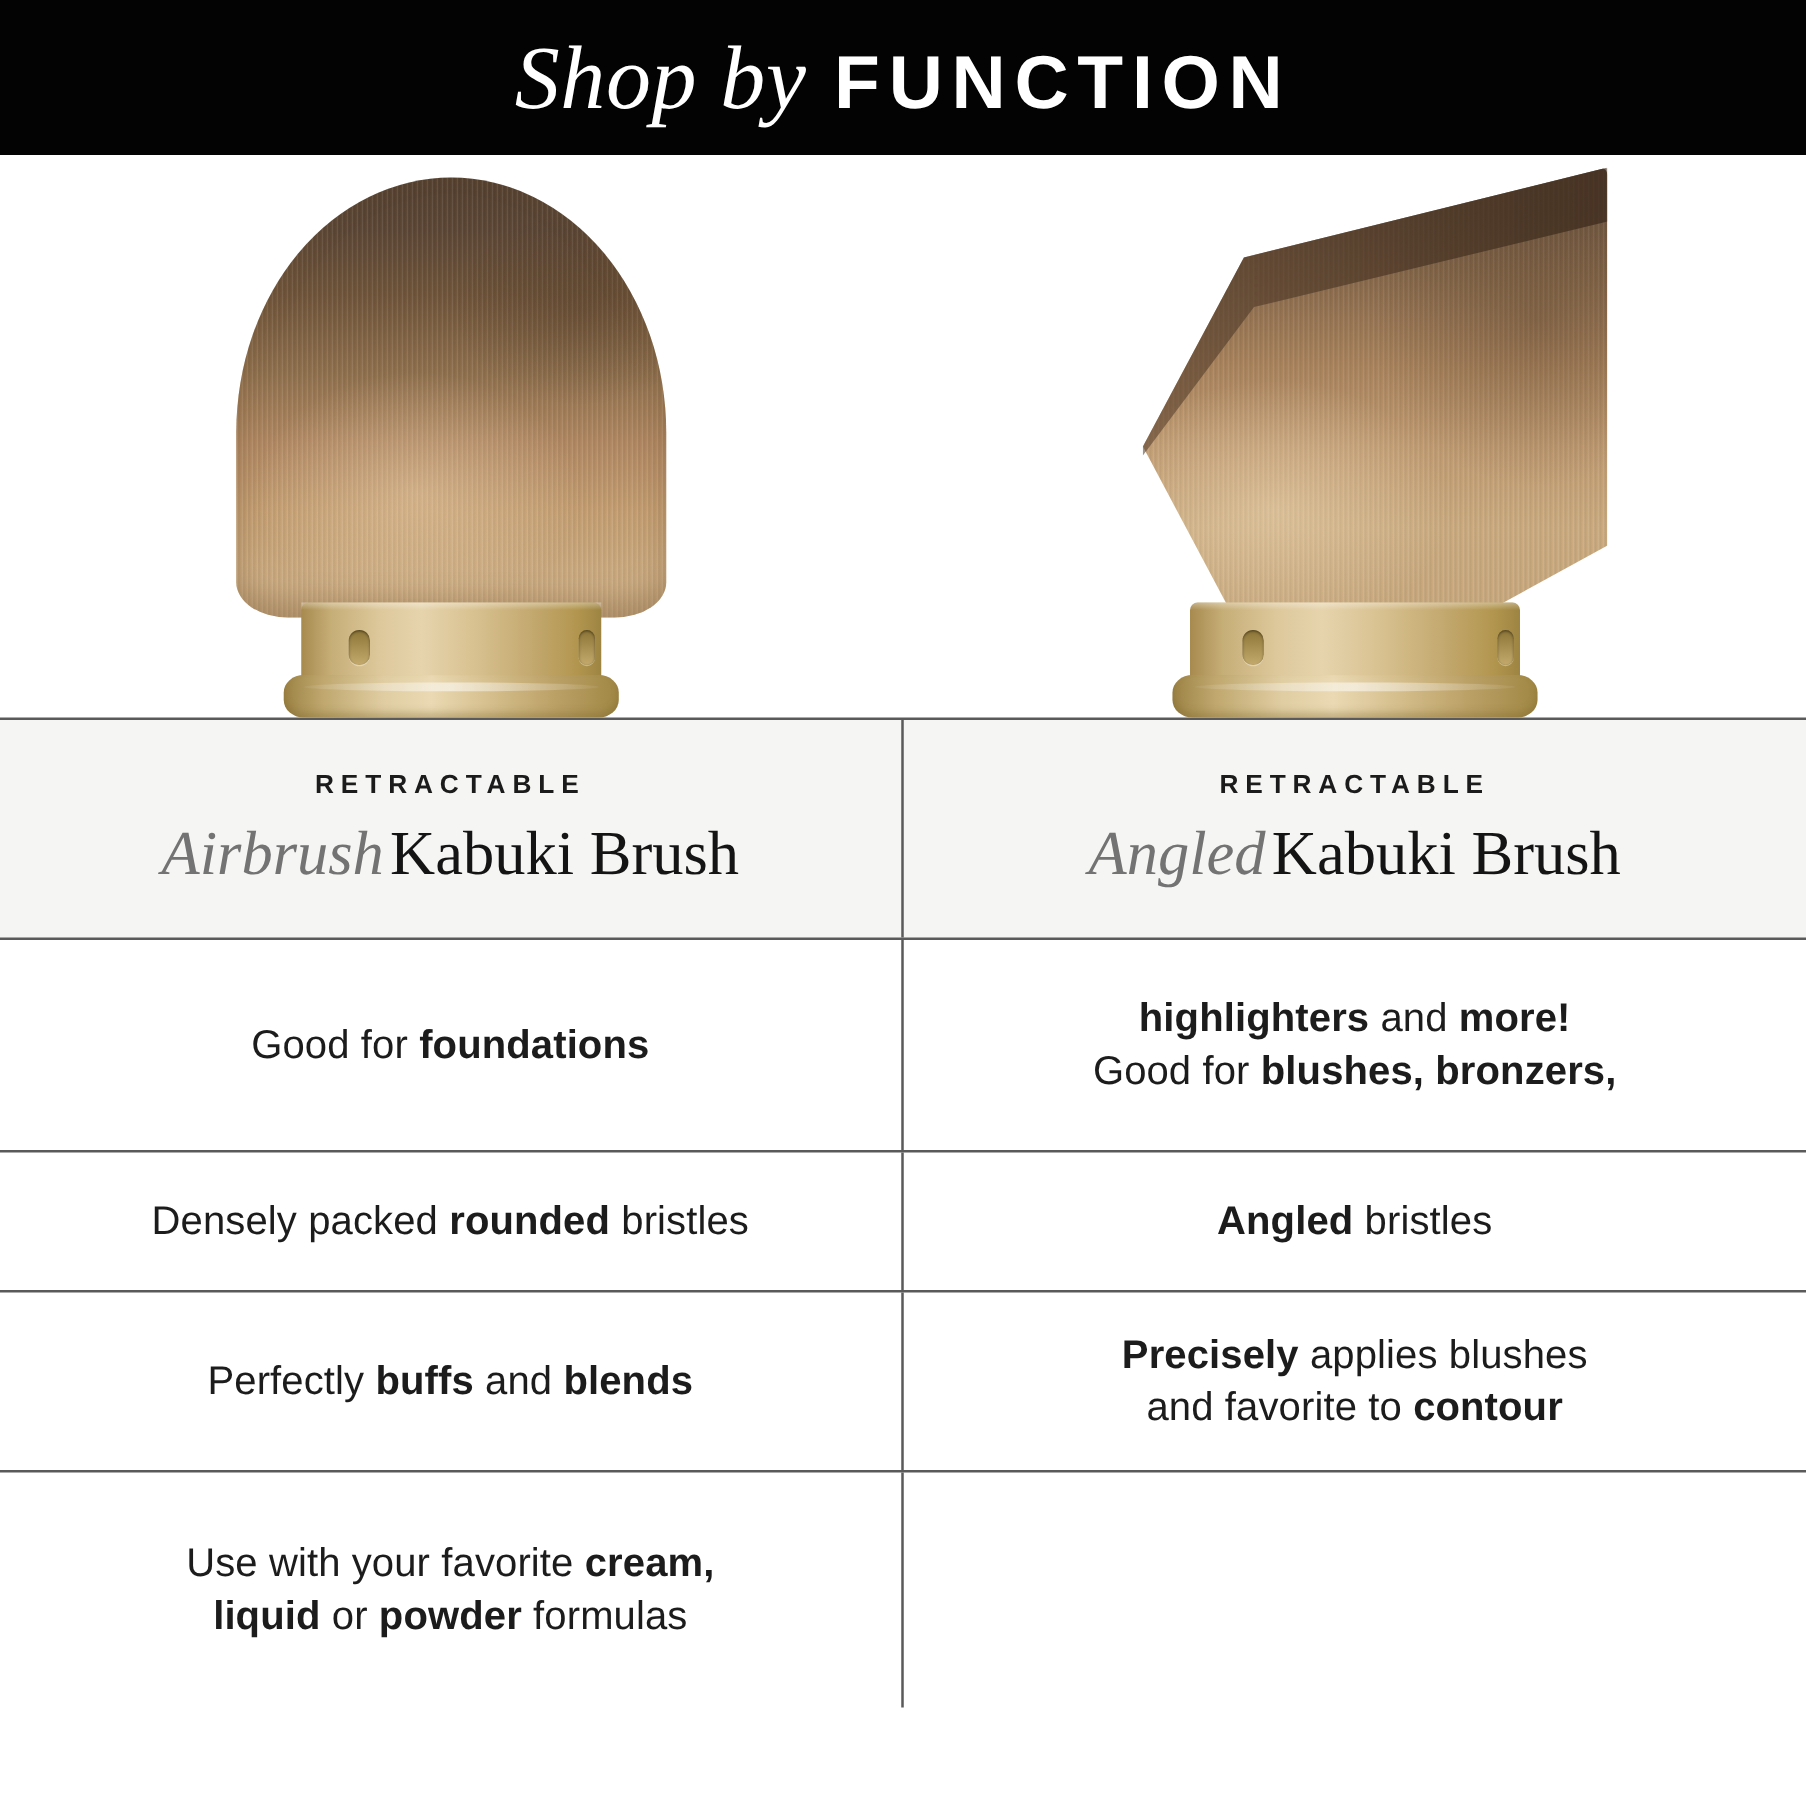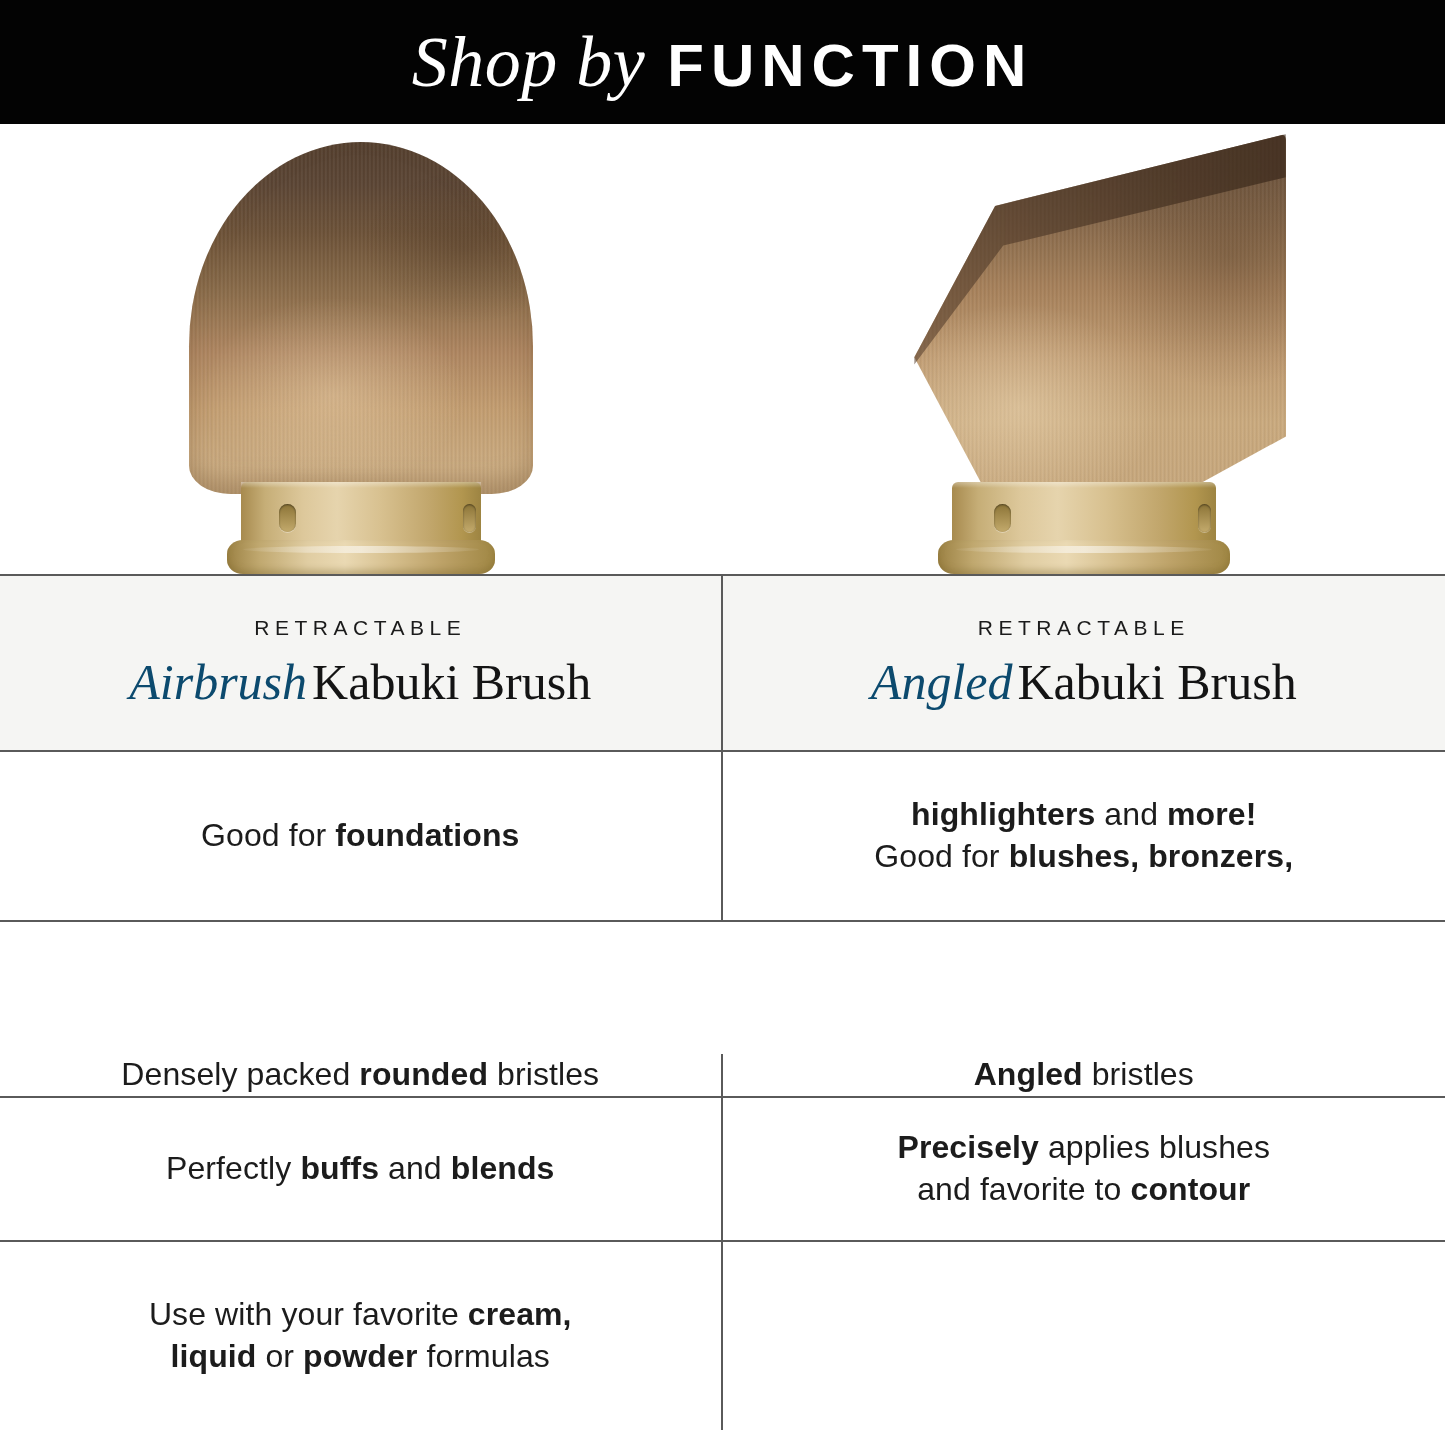--- a/index.html
+++ b/index.html
@@ -268,55 +268,55 @@
     display: flex;
     width: 100%;
     box-sizing: border-box;
   }
   .row.titles {
     background: #f5f5f3;
     height: 176px;
     border-bottom: 2px solid #5a5a5a;
   }
   .row.r1 { height: 170px; border-bottom: 2px solid #5a5a5a; }
-  .row.r2 { height: 176px; border-bottom: 2px solid #5a5a5a; align-items: flex-end; }
+  .row.r2 { height: 112px; border-bottom: 2px solid #5a5a5a; }
   .row.r3 { height: 144px; border-bottom: 2px solid #5a5a5a; }
   .row.r4 { height: 188px; gap: 10px; }
 
   .cell {
     width: 50%;
     box-sizing: border-box;
     display: flex;
     flex-direction: column;
     align-items: center;
     justify-content: center;
     text-align: center;
     padding: 0 34px;
   }
   .cell.left { border-right: 2px solid #5a5a5a; }
 
   .eyebrow {
     font-family: "Liberation Sans", sans-serif;
     font-size: 21px;
-    font-weight: 400;
+    font-weight: 700;
     letter-spacing: 5.5px;
     color: #1b1b1b;
     margin-bottom: 14px;
   }
   .prodname {
     font-family: "Liberation Serif", "DejaVu Serif", serif;
     font-size: 50px;
     font-weight: 400;
     color: #141414;
     line-height: 1.12;
     white-space: nowrap;
   }
   .prodname .accent {
     font-style: italic;
-    color: #0c4a6e;
+    color: #737373;
     padding-right: 5px;
   }
 
   .feature {
     font-family: "Liberation Sans", sans-serif;
     font-size: 32px;
     font-weight: 400;
     color: #1c1c1c;
     line-height: 1.30;
     letter-spacing: 0.1px;

